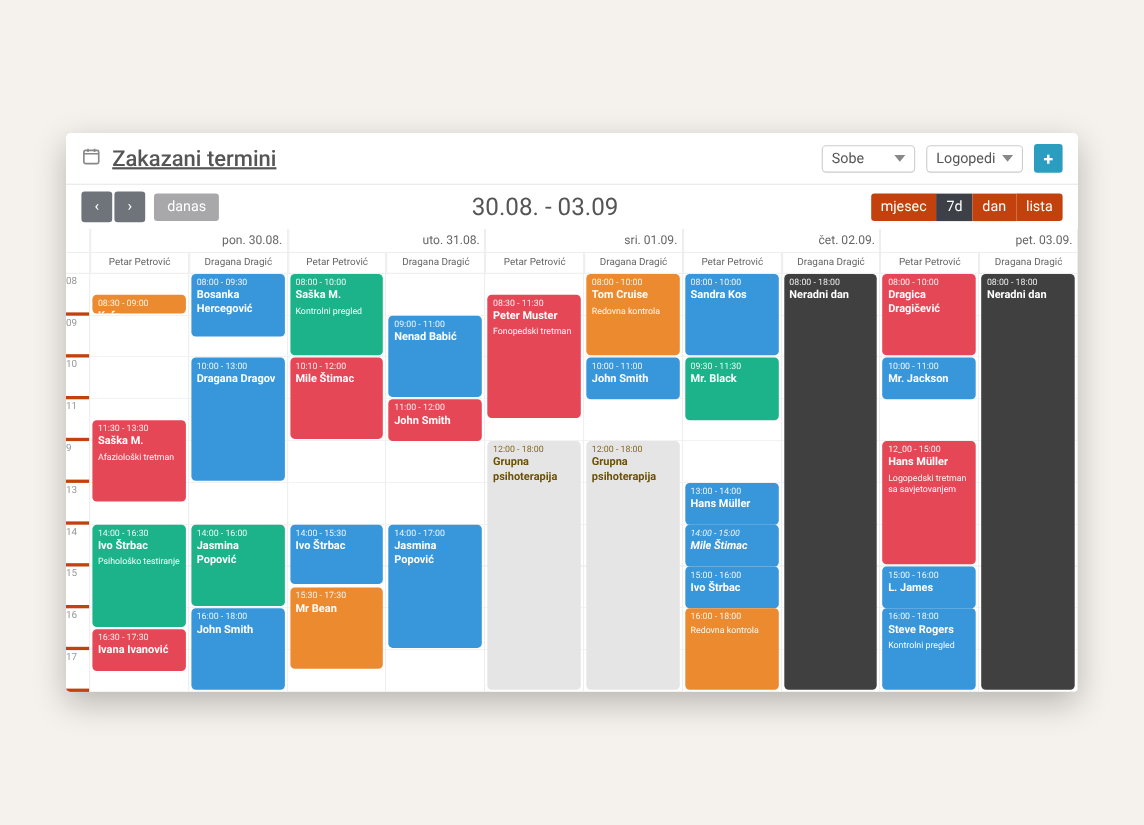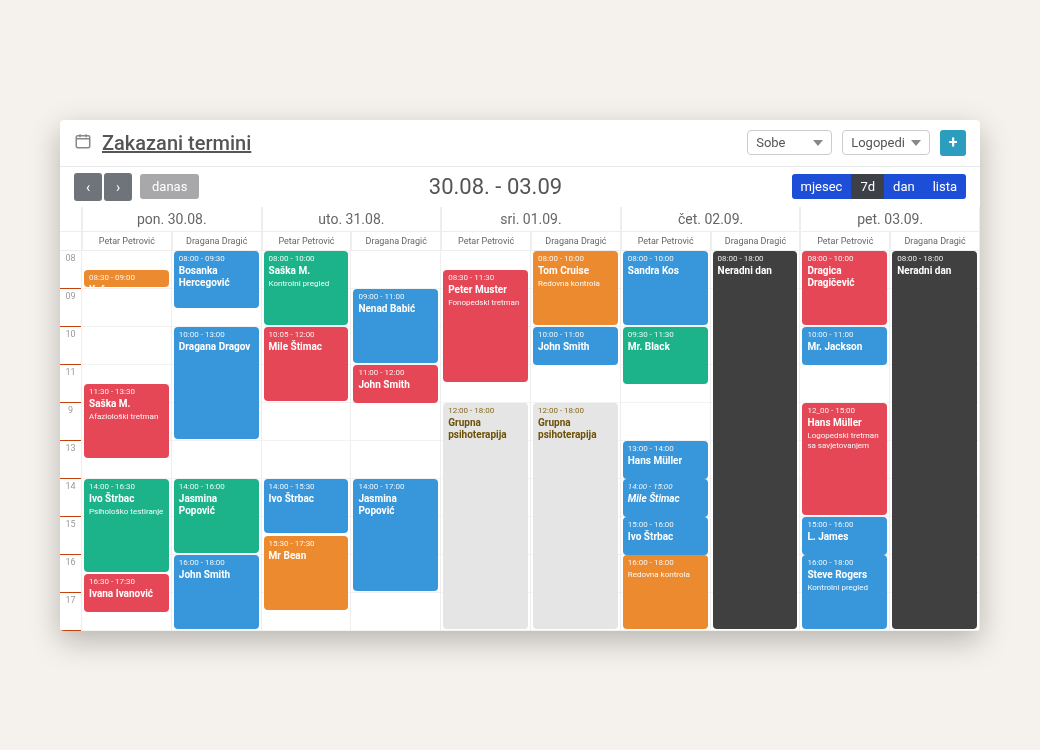--- a/index.html
+++ b/index.html
@@ -9,29 +9,29 @@
 .header-title { display: flex; align-items: center; gap: 10px; font-size: 20px; color: #555; font-weight: 500; text-decoration: underline; }
 .header .spacer { flex: 1; }
 .dropdown { border: 1px solid #ccc; border-radius: 4px; padding: 4px 8px; font-size: 13px; color: #555; display: flex; align-items: center; gap: 6px; background: #fff; min-width: 85px; justify-content: space-between; }
 .add-btn { width: 26px; height: 26px; background: #2b9ebf; color: #fff; border-radius: 3px; display: flex; align-items: center; justify-content: center; font-size: 16px; font-weight: bold; }
 .toolbar { display: flex; align-items: center; padding: 6px 14px; }
 .nav-btns { display: flex; gap: 2px; }
 .nav-btn { background: #6f737a; color: #fff; width: 28px; height: 28px; display: flex; align-items: center; justify-content: center; border-radius: 3px; font-size: 14px; }
 .danas-btn { background: #a8a8ab; color: #fff; padding: 5px 12px; border-radius: 3px; font-size: 13px; margin-left: 8px; }
 .date-range { flex: 1; text-align: center; font-size: 22px; color: #555; font-weight: 400; }
 .view-btns { display: flex; gap: 0; }
-.view-btn { background: #1d4ed8; color: #fff; padding: 5px 9px; font-size: 13px; }
+.view-btn { background: #c2410c; color: #fff; padding: 5px 9px; font-size: 13px; }
 .view-btn.active { background: #3d4046; }
 .view-btn:first-child { border-radius: 3px 0 0 3px; }
 .view-btn:last-child { border-radius: 0 3px 3px 0; }
 .grid { display: grid; grid-template-columns: 22px repeat(10, 1fr); font-size: 10px; }
-.day-header { grid-column: span 2; text-align: center; padding: 4px; border: 1px solid #eee; border-top: none; font-size: 14px; color: #666; }
+.day-header { grid-column: span 2; text-align: right; padding: 4px; border: 1px solid #eee; border-top: none; font-size: 11px; color: #666; }
 .person-header { text-align: center; padding: 4px 2px; border: 1px solid #eee; border-top: none; font-size: 9px; color: #666; white-space: nowrap; overflow: hidden; }
 .hour-col { border-right: 1px solid #eee; }
-.hour-label { font-size: 9px; color: #999; text-align: center; height: 38px; padding-top: 2px; border-bottom: 1px solid #c2410c; }
+.hour-label { font-size: 9px; color: #999; height: 38px; padding-top: 2px; border-bottom: 3px solid #c2410c; }
 .slot-col { position: relative; border-right: 1px solid #eee; height: 380px; }
 .slot-col::before { content: ''; position: absolute; inset: 0; background-image: repeating-linear-gradient(to bottom, transparent 0, transparent 37px, #f2f2f2 37px, #f2f2f2 38px); pointer-events: none; }
 .event { position: absolute; left: 2px; right: 2px; border-radius: 4px; padding: 3px 5px; color: #fff; overflow: hidden; font-size: 9px; line-height: 1.25; }
 .event-time { font-size: 8px; opacity: 0.9; }
 .event-title { font-weight: 700; font-size: 10px; margin-top: 1px; }
 .event-desc { font-size: 8px; margin-top: 2px; opacity: 0.95; }
 .c-orange { background: #ec8a2f; }
 .c-blue { background: #3897da; }
 .c-red { background: #e54756; }
 .c-teal { background: #1cb38b; }
@@ -159,21 +159,21 @@
           <div class="event-title">John Smith</div>
         </div>
       </div>
     <div class="slot-col">
         <div class="event c-teal" style="top: 0px; height: 74px;">
           <div class="event-time">08:00 - 10:00</div>
           <div class="event-title">Saška M.</div>
           <div class="event-desc">Kontrolni pregled</div>
         </div>
         <div class="event c-red" style="top: 76px; height: 74px;">
-          <div class="event-time">10:05 - 12:00</div>
+          <div class="event-time">10:10 - 12:00</div>
           <div class="event-title">Mile Štimac</div>
         </div>
         <div class="event c-blue" style="top: 228px; height: 54px;">
           <div class="event-time">14:00 - 15:30</div>
           <div class="event-title">Ivo Štrbac</div>
         </div>
         <div class="event c-orange" style="top: 285px; height: 74px;">
           <div class="event-time">15:30 - 17:30</div>
           <div class="event-title">Mr Bean</div>
         </div>

